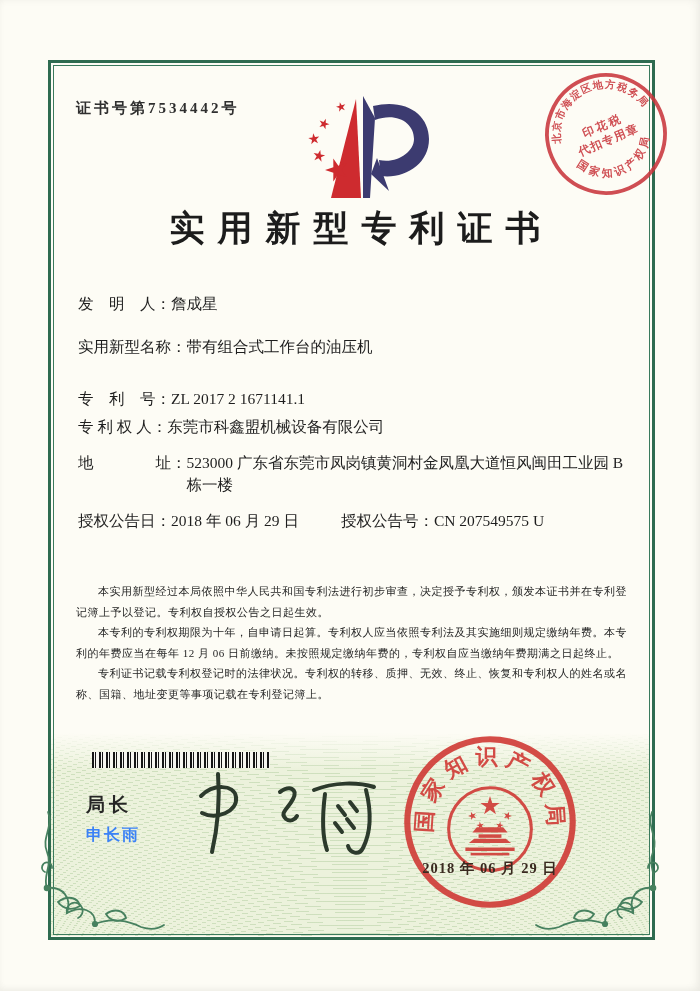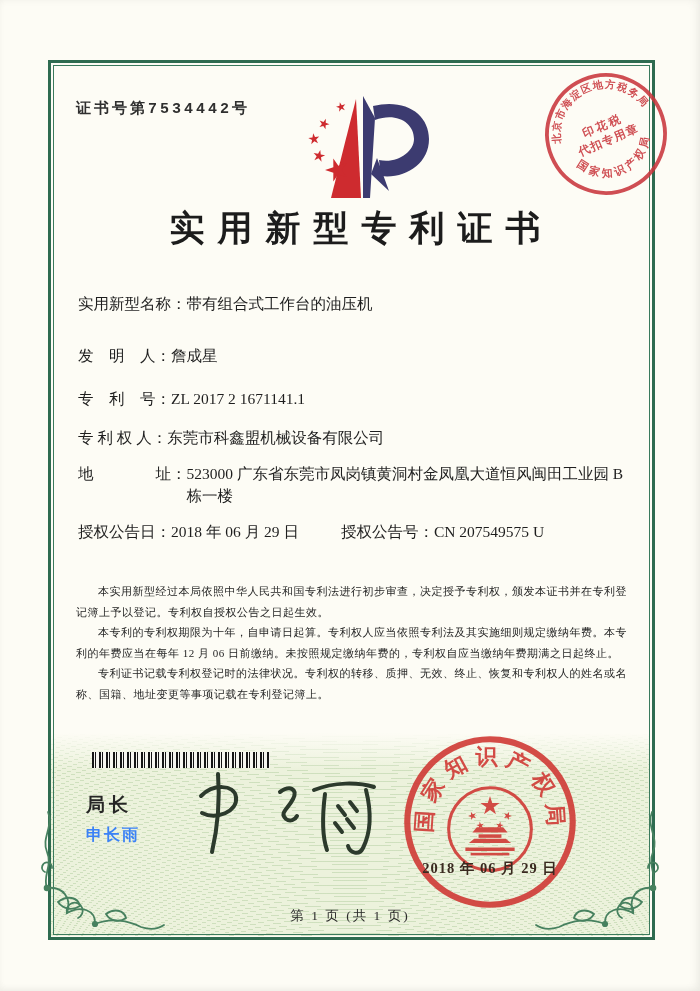--- a/index.html
+++ b/index.html
@@ -18,33 +18,33 @@
       repeating-radial-gradient(140% 110% at 50% 165%,
         rgba(118,168,98,.25) 0 1px, rgba(118,168,98,0) 1px 6px);
   }
   .frame-outer{
     position:absolute;left:48px;top:60px;width:601px;height:874px;
     border:3px solid #2e6b50;
   }
   .frame-inner{position:absolute;inset:2px;border:1px solid #3a7a5d;}
   .cert-no{
     position:absolute;left:76px;top:99px;font-size:15px;letter-spacing:3px;
-    color:#2f2f2f;font-weight:600;font-family:Liberation Mono, monospace;
+    color:#2f2f2f;font-weight:600;
   }
   .logo{position:absolute;left:283px;top:94px;width:152px;height:114px;}
   .title{
     position:absolute;left:0;right:0;top:205px;text-align:center;
     font-size:35px;font-weight:700;letter-spacing:13px;padding-left:23px;
     color:#1c1c1c;
   }
   .fields{position:absolute;left:78px;top:293px;width:552px;font-size:15.5px;font-weight:500;color:#1e1e1e;}
   .frow{display:flex;align-items:flex-start;line-height:22px;}
   .frow .lab{white-space:pre;flex:0 0 auto;}
   .frow .val{flex:1 1 auto;}
-  .mb1{margin-bottom:30px}.mb2{margin-bottom:21px}.mb3{margin-bottom:17px}
+  .mb1{margin-bottom:30px}.mb2{margin-bottom:21px}.mb3{margin-bottom:6px}
   .mb4{margin-bottom:20px}.mb5{margin-bottom:14px}.mb6{margin-bottom:14px}
   .tworow{display:flex;gap:42px;line-height:22px;}
   .tworow .pair{display:flex;}
   .paras{position:absolute;left:76px;top:581px;width:552px;font-size:11px;line-height:20.5px;color:#262626;}
   .paras p{margin:0;text-indent:2em;letter-spacing:.5px;}
   .barcode{
     position:absolute;left:92px;top:752px;width:178px;height:16px;
     background:repeating-linear-gradient(90deg,
       #151515 0 2px,#f6f6f0 2px 3px,#151515 3px 4px,#f6f6f0 4px 7px,
       #151515 7px 9px,#f6f6f0 9px 10px,#151515 10px 11px,#f6f6f0 11px 14px);
@@ -124,27 +124,27 @@
     <use href="#star" transform="translate(54,76) scale(1.2) rotate(-18)" fill="#ce2b2f"></use>
     <use href="#star" transform="translate(36,62) scale(0.62) rotate(12)" fill="#ce2b2f"></use>
     <use href="#star" transform="translate(31,45) scale(0.58) rotate(-8)" fill="#ce2b2f"></use>
     <use href="#star" transform="translate(41,30) scale(0.55) rotate(20)" fill="#ce2b2f"></use>
     <use href="#star" transform="translate(58,13) scale(0.5) rotate(-14)" fill="#ce2b2f"></use>
   </svg>
 
   <div class="title">实用新型专利证书</div>
 
   <div class="fields">
+    <div class="frow mb2">
+      <span class="lab">发　明　人：</span>
+      <span class="val">詹成星</span>
+    </div>
     <div class="frow mb1">
       <span class="lab">实用新型名称：</span>
       <span class="val">带有组合式工作台的油压机</span>
-    </div>
-    <div class="frow mb2">
-      <span class="lab">发　明　人：</span>
-      <span class="val">詹成星</span>
     </div>
     <div class="frow mb3">
       <span class="lab">专　利　号：</span>
       <span class="val">ZL 2017 2 1671141.1</span>
     </div>
     <div class="frow mb5">
       <span class="lab">专 利 权 人：</span>
       <span class="val">东莞市科鑫盟机械设备有限公司</span>
     </div>
     <div class="frow mb6">
@@ -225,15 +225,14 @@
     <text font-size="16" fill="#c9373d" font-weight="bold" letter-spacing="2">
       <textPath href="#taxTop" startOffset="50%" text-anchor="middle">北京市海淀区地方税务局</textPath>
     </text>
     <text font-size="17" fill="#c9373d" font-weight="bold" letter-spacing="5">
       <textPath href="#taxBottom" startOffset="50%" text-anchor="middle">国家知识产权局</textPath>
     </text>
     <text x="100" y="92" text-anchor="middle" font-size="18" font-weight="bold" fill="#c9373d" letter-spacing="4">印花税</text>
     <text x="100" y="116" text-anchor="middle" font-size="18" font-weight="bold" fill="#c9373d" letter-spacing="2">代扣专用章</text>
   </svg>
 
-  <div class="footer">第 1 页 (共 1 页)</div>
 
 </div>
 
 </body></html>

